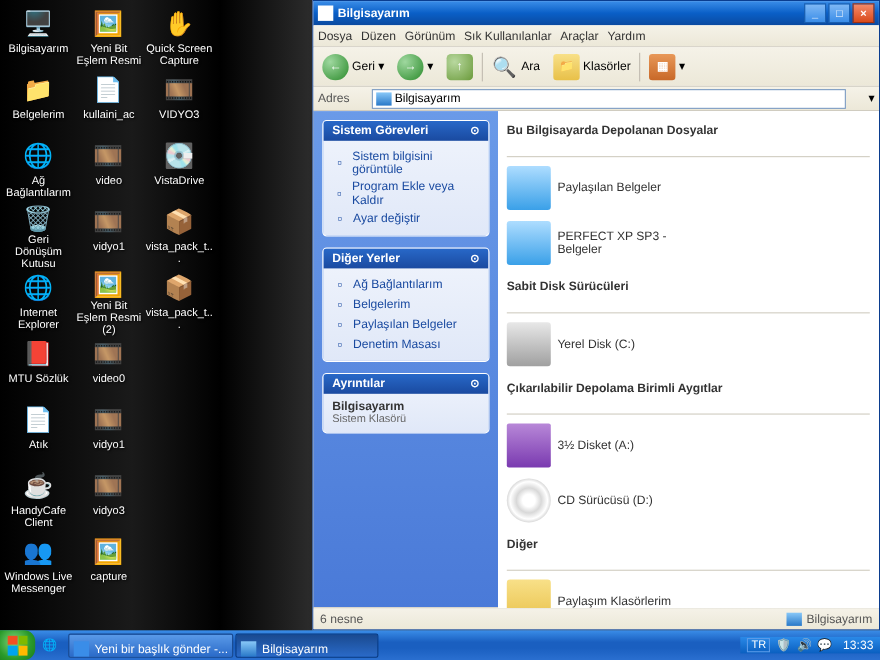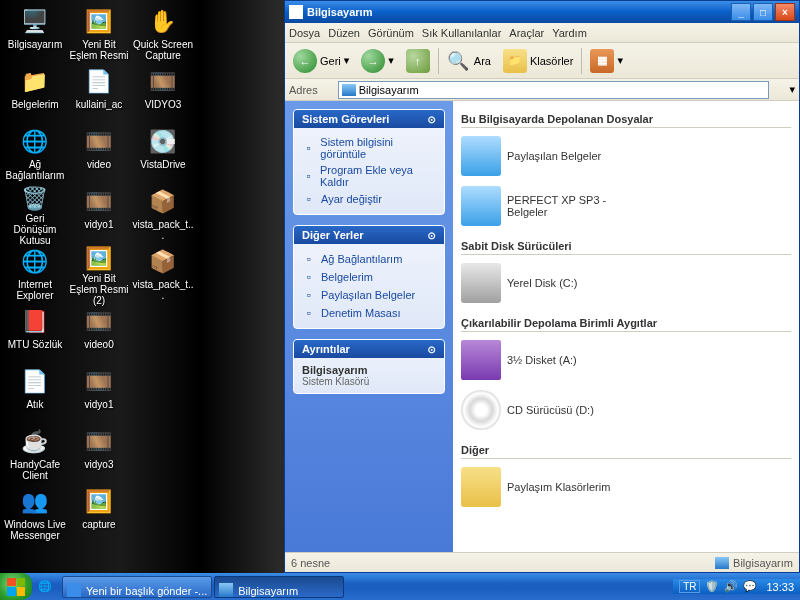--- a/index.html
+++ b/index.html
@@ -45,21 +45,21 @@
 .sbox-h { background: linear-gradient(180deg,#2868c8,#1a4aa0); color:#fff; font-weight:bold; padding: 3px 8px; display:flex; justify-content:space-between; align-items:center; }
 .sbox-h .chev { font-size:10px; }
 .sbox-body { padding: 6px 8px; }
 .sbox-item { display:flex; align-items:center; gap:5px; padding: 2px 0; color: #1a4aa0; cursor:pointer; }
 .sbox-item .si { width:14px; height:14px; display:flex; align-items:center; justify-content:center; font-size:12px; }
 .sbox-detail { padding: 6px 8px; color:#333; }
 .sbox-detail .dt { font-weight:bold; }
 .sbox-detail .ds { color:#666; font-size:10px; }
 
 .content { flex:1; background:#fff; padding: 6px 8px; overflow:auto; }
-.section-h { font-weight:bold; color:#333; border-bottom:1px solid #d0ccc0; padding-bottom:2px; margin: 6px 0 8px 0; }
+.section-h { font-weight:bold; color:#333; border-bottom:1px solid #d0ccc0; padding-bottom:17px; margin: 6px 0 8px 0; }
 .items-row { display:flex; flex-wrap:wrap; gap:10px 20px; margin-bottom: 14px; }
 .item { display:flex; align-items:center; gap:6px; width: 180px; cursor:pointer; }
 .item .iic { width: 40px; height: 40px; display:flex; align-items:center; justify-content:center; font-size:28px; flex-shrink:0; }
 .item .itxt { color:#333; line-height:12px; }
 
 .statusbar { height: 20px; background: linear-gradient(180deg,#f5f2e8,#ece8d8); border-top:1px solid #d0ccc0; display:flex; align-items:center; padding:0 6px; justify-content:space-between; color:#555; }
 .statusbar .sright { display:flex; align-items:center; gap:4px; }
 .statusbar .sic { width:14px; height:12px; background:linear-gradient(180deg,#88c8f8,#2878c8); }
 
 

